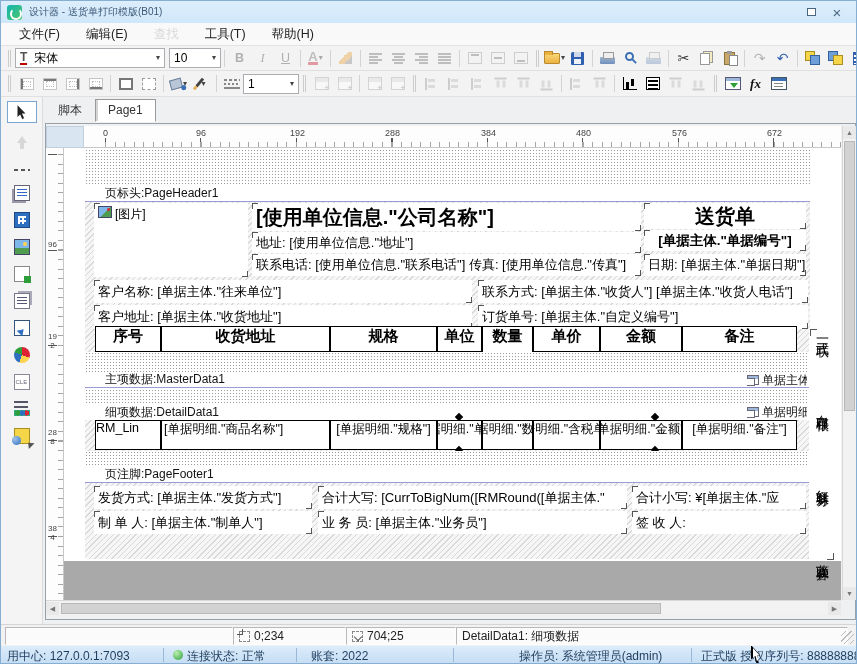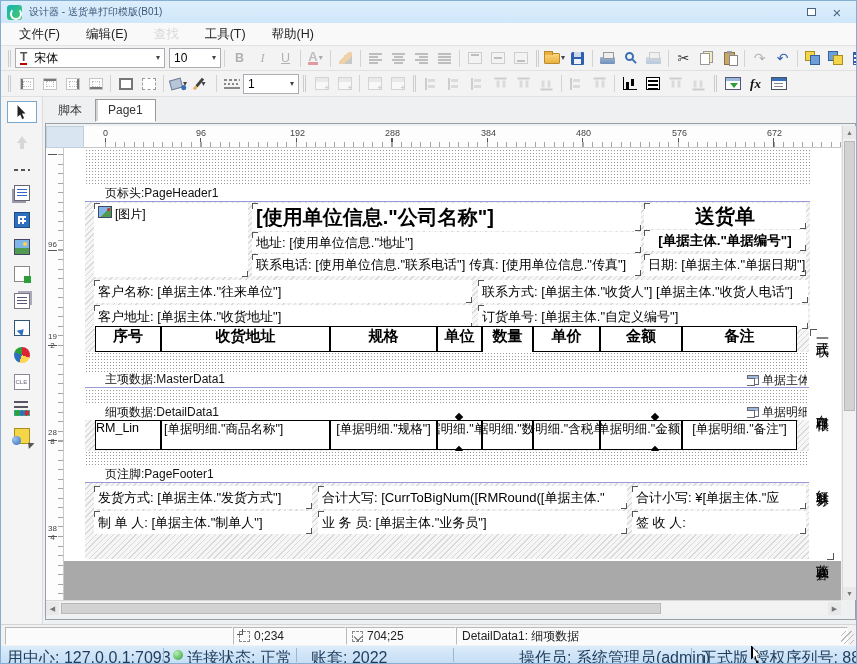--- a/index.html
+++ b/index.html
@@ -174,21 +174,21 @@
   .statusbar{position:absolute;left:0;top:623px;right:0;height:22px;background:#f2f2f2;border-top:1px solid #d5d5d5}
   .panel{position:absolute;top:2px;height:18px;background:#fbfbfb;border:1px solid;border-color:#b9b9b9 #fdfdfd #fdfdfd #b9b9b9;
          display:flex;align-items:center;font-size:12px;color:#222;padding:0 5px;gap:4px;overflow:hidden}
   .posic{width:11px;height:11px;border:1px dashed #888;flex:none;position:relative}
   .posic::after{content:"";position:absolute;left:-3px;top:-3px;width:5px;height:5px;border-right:1px solid #555;border-bottom:1px solid #555}
   .sizic{width:11px;height:11px;border:1px dashed #888;flex:none;position:relative}
   .sizic::after{content:"";position:absolute;left:2px;top:2px;width:5px;height:5px;border-left:1px solid #555;border-bottom:1px solid #555;transform:rotate(-45deg)}
   .sgrip{position:absolute;right:2px;bottom:2px;width:13px;height:13px;
          background:repeating-linear-gradient(135deg,transparent 0 3px,#bbb 3px 4px)}
   .bottombar{position:absolute;left:0;top:645px;right:0;height:19px;background:linear-gradient(#dcecfb,#c3dcf3);
-             font-size:16px;color:#1e3c5c;overflow:hidden}
+             font-size:12px;color:#1e3c5c;overflow:hidden}
   .bb{position:absolute;top:2px;white-space:nowrap}
   .bbdiv{position:absolute;top:2px;width:1px;height:14px;background:#9ab8d5}
   .connic{position:absolute;top:4px;width:10px;height:10px;border-radius:50%;
           background:radial-gradient(circle at 35% 30%,#b9f0b0,#2d9e3a);flex:none}
   .cursor-outer{position:absolute;width:13px;height:19px;background:#000;
      clip-path:polygon(0 0,0 76%,27% 60%,43% 100%,60% 93%,45% 55%,72% 55%)}
   .cursor-inner{position:absolute;left:2px;top:3px;width:9px;height:13px;background:#fff;
      clip-path:polygon(0 0,0 76%,27% 60%,43% 100%,60% 93%,45% 55%,72% 55%)}
 </style>
 </head>

